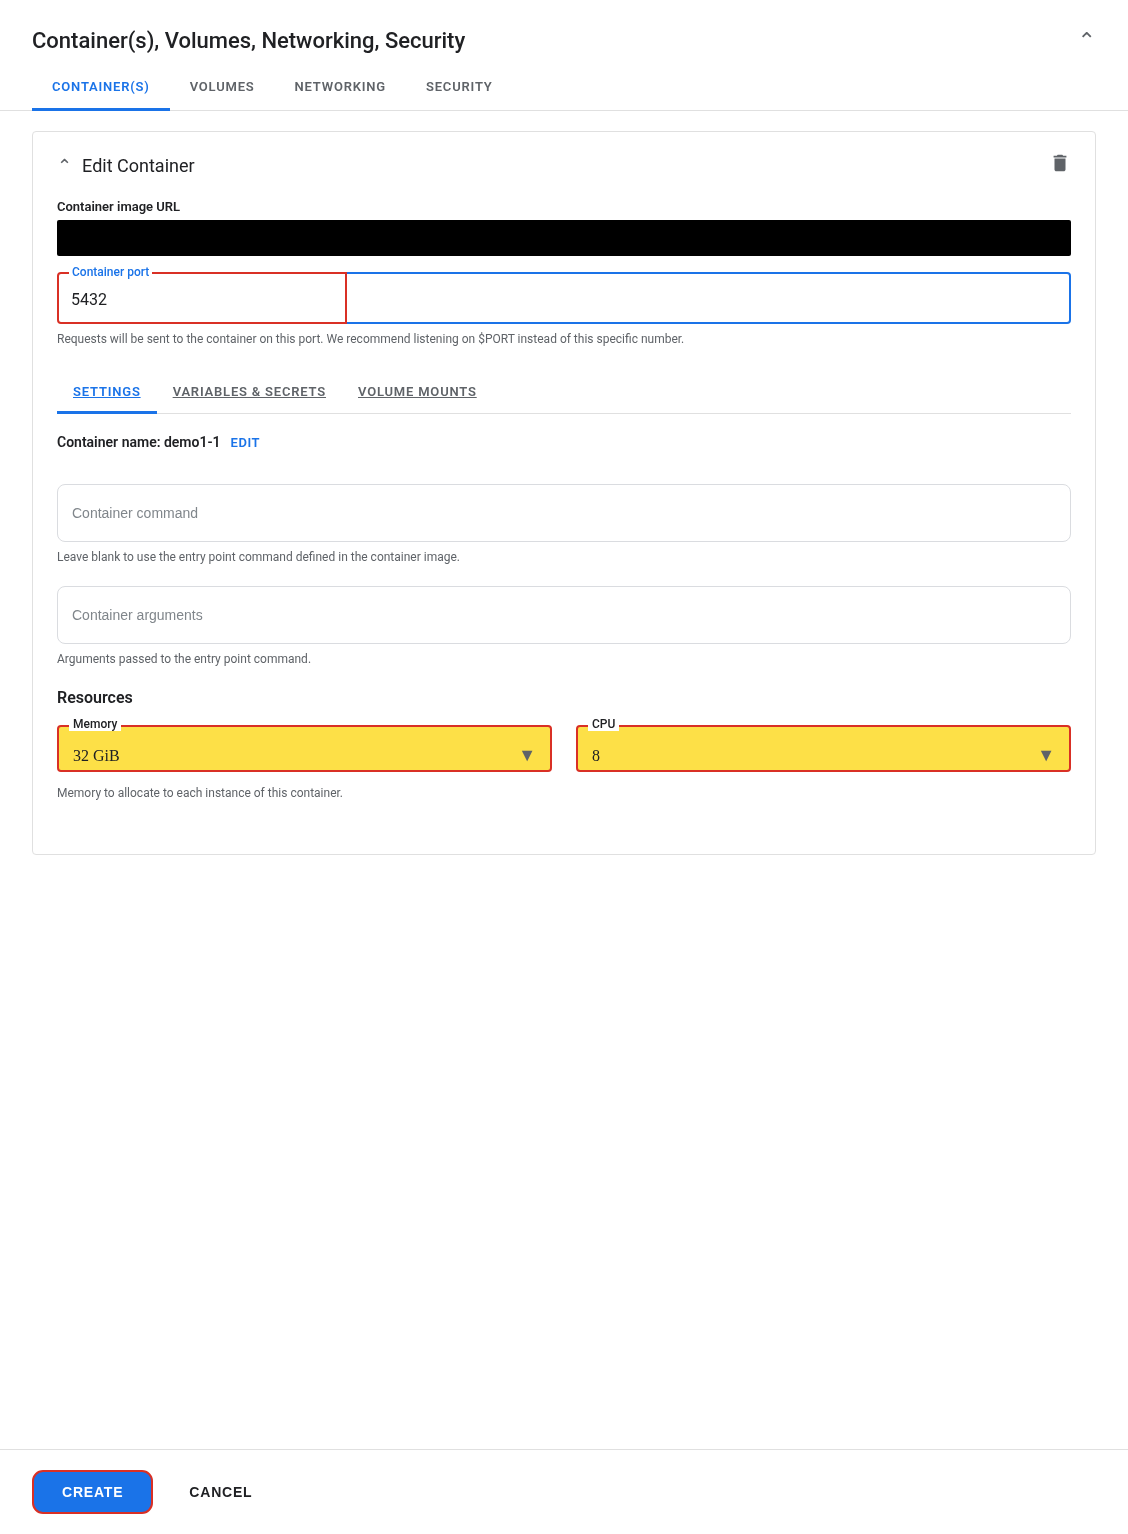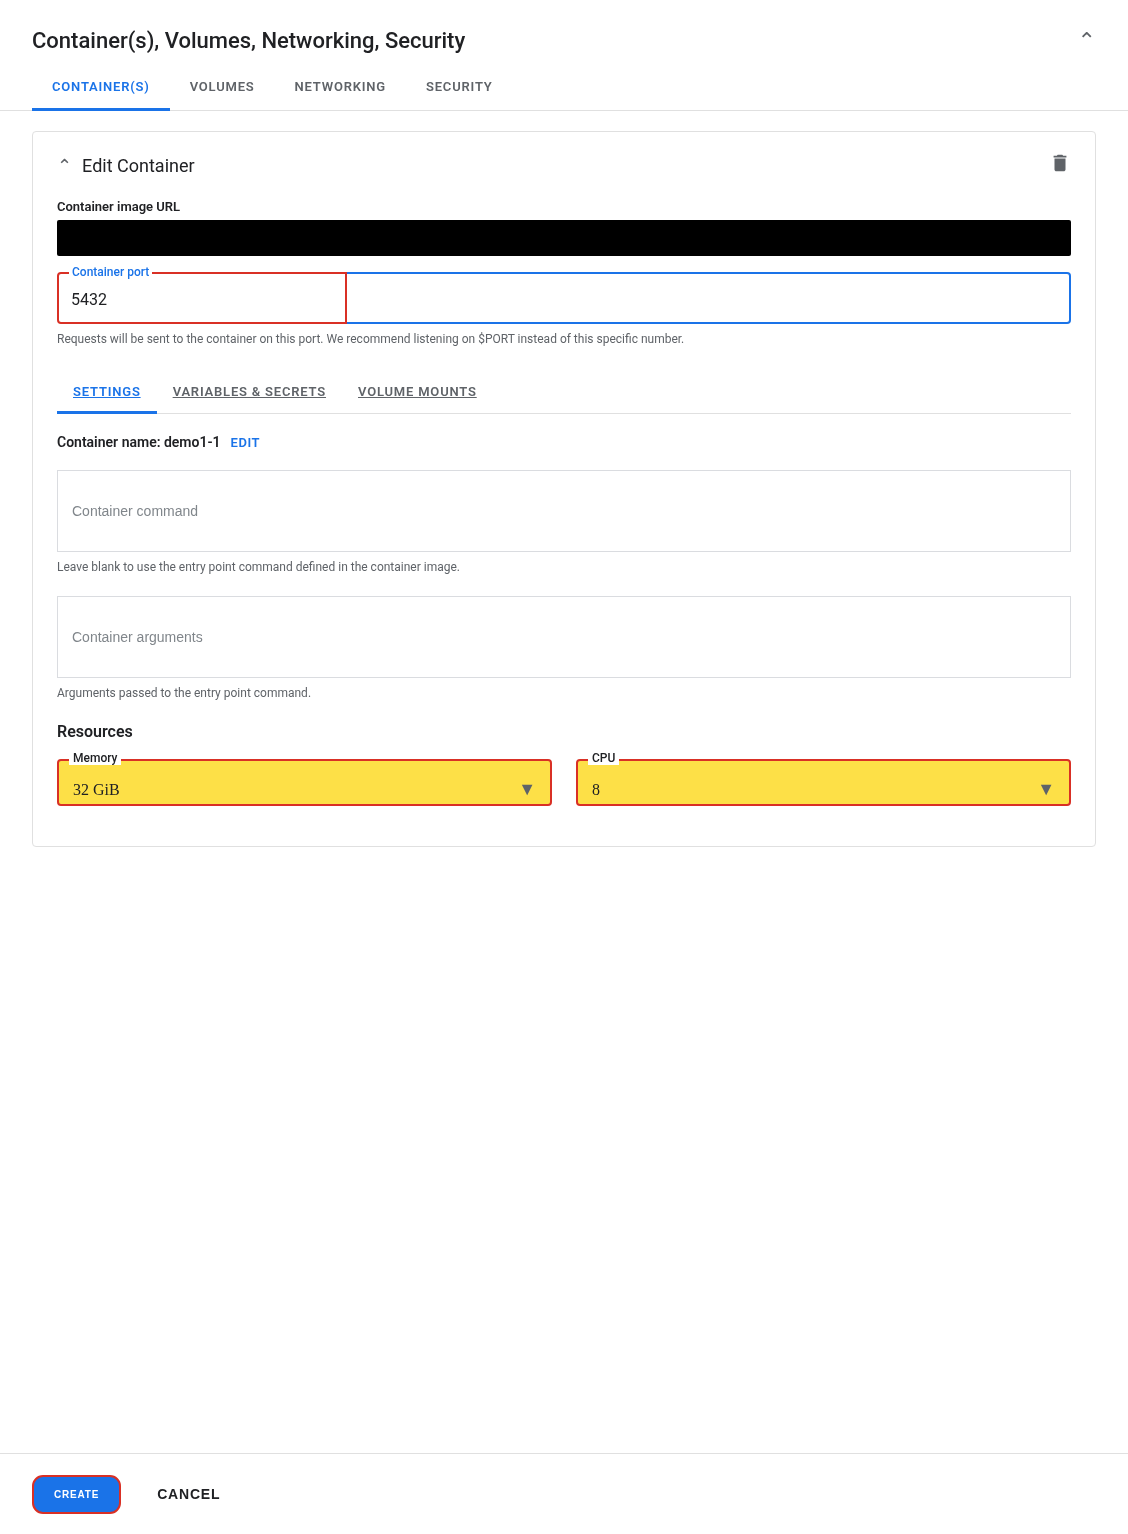--- a/index.html
+++ b/index.html
@@ -171,42 +171,42 @@
 
     .inner-tab.active {
       color: #1a73e8;
       border-bottom: 3px solid #1a73e8;
     }
 
     .container-name-row {
       display: flex;
       align-items: center;
       gap: 10px;
-      margin-bottom: 20px;
+      margin-bottom: 34px;
     }
 
     .container-name-label {
       font-size: 14px;
       font-weight: 600;
       color: #202124;
     }
 
     .edit-link {
       font-size: 13px;
       font-weight: 600;
       color: #1a73e8;
       cursor: pointer;
       letter-spacing: 0.5px;
     }
 
     .text-input-field {
       width: 100%;
       border: 1px solid #dadce0;
-      border-radius: 0;
-      padding: 32px 14px;
+      border-radius: 8px;
+      padding: 20px 14px;
       font-size: 14px;
       color: #202124;
       outline: none;
       background: #fff;
       margin-bottom: 6px;
     }
 
     .text-input-field::placeholder {
       color: #80868b;
     }
@@ -287,22 +287,22 @@
       bottom: 0;
       width: 1128px;
       background: #fff;
     }
 
     .create-button {
       background: #1a73e8;
       color: #fff;
       border: 2px solid #d93025;
       border-radius: 11px;
-      padding: 12px 20px;
-      font-size: 10px;
+      padding: 12px 28px;
+      font-size: 14px;
       font-weight: 600;
       letter-spacing: 0.8px;
       cursor: pointer;
       outline: none;
     }
 
     .cancel-button {
       background: transparent;
       color: #202124;
       border: none;
@@ -395,20 +395,21 @@
       <div class="resource-select-wrapper">
         <span class="resource-float-label">CPU</span>
         <div class="resource-select-inner">
           <span class="resource-select-value">8</span>
           <span class="dropdown-arrow">▼</span>
         </div>
       </div>
     </div>
 
     <div style="display:flex; gap:24px;">
+      <div class="resource-hint" style="flex:1;">Memory to allocate to each instance of this container.</div>
     </div>
 
   </div>
 </div>
 
 <div class="bottom-bar">
   <button class="create-button">CREATE</button>
   <button class="cancel-button">CANCEL</button>
 </div>
 

